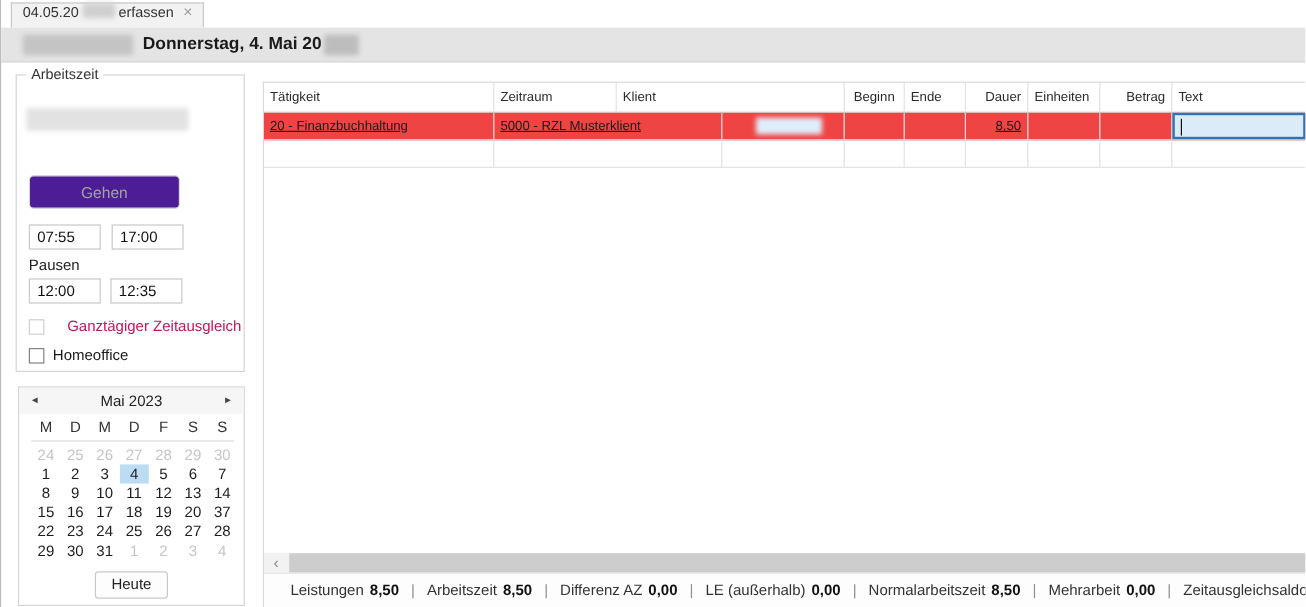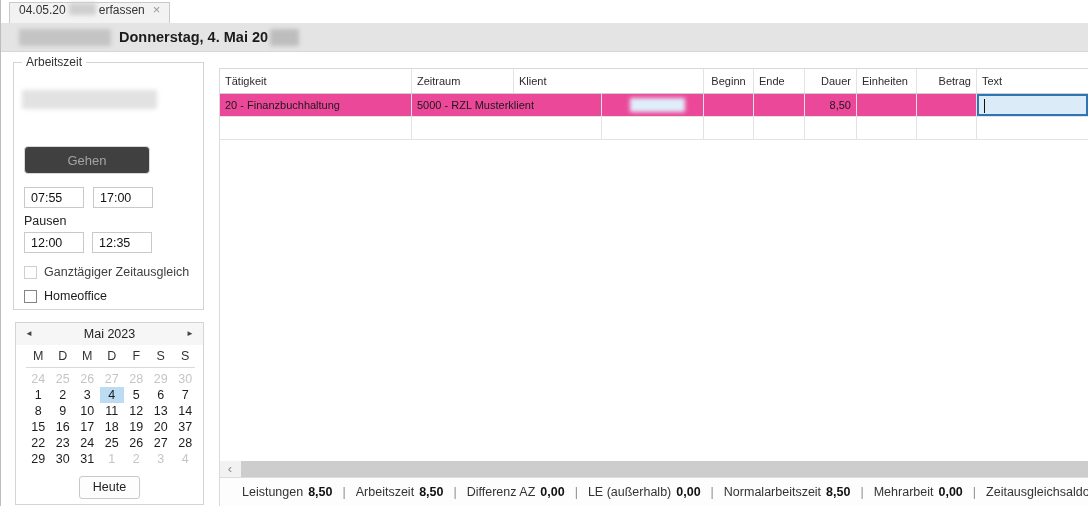--- a/index.html
+++ b/index.html
@@ -28,28 +28,28 @@
 
   
   .groupbox { position:absolute; left:12px; top:62px; width:191px; height:248px;
               border:1px solid #d4d4d4; background:#fff; }
   .groupbox-label { position:absolute; top:-8px; left:8px; background:#fff; padding:0 4px;
                     font-size:12px; color:#333; }
   .gb-redact { position:absolute; left:8px; top:27px; width:135px; height:19px; background:#e2e2e2; border-radius:1px; }
   .btn { position:absolute; left:10px; width:126px; height:28px; border-radius:4px;
          font-size:13px; text-align:center; line-height:27px; cursor:default; }
   .btn-kommen { top:50px; background:#28a55a; border:1px solid #239351; color:#fff; font-weight:600; }
-  .btn-gehen  { top:83px; background:#404040; border:1px solid #d8d8d8; color:#a3a3a3; }
+  .btn-gehen  { top:83px; background:#4c1d95; border:1px solid #d8d8d8; color:#a3a3a3; }
   .time-input { position:absolute; width:60px; height:21px; border:1px solid #c9c9c9; background:#fff;
                 font-size:12.5px; padding-left:6px; color:#111; font-family:inherit; }
   .lbl { position:absolute; font-size:12.5px; color:#222; }
   .check-row { position:absolute; left:10px; display:flex; align-items:center; gap:7px; font-size:12.5px; }
   .checkbox { width:13px; height:13px; background:#fff; border:1px solid #848484; flex:none; }
   .check-row.disabled .checkbox { border-color:#cfcfcf; }
-  .check-row.disabled .check-label { color:#404040; }
+  .check-row.disabled .check-label { color:#be185d;margin-left:12px; }
 
   
   .calendar { position:absolute; left:14px; top:322px; width:189px; height:183px;
               border:1px solid #d4d4d4; background:#fff; }
   .cal-header { position:absolute; top:0; left:0; right:0; height:22px; background:#f6f6f6;
                 display:flex; align-items:center; justify-content:space-between; padding:0 9px; }
   .cal-month { font-size:12.5px; color:#222; }
   .cal-arrow { font-size:8px; color:#444; line-height:1; }
   .cal-weekdays, .cal-grid { position:absolute; left:10px; display:grid;
                              grid-template-columns:repeat(7,24.5px); }
@@ -67,21 +67,21 @@
   
   .table-panel { position:absolute; left:218px; top:68px; right:0; bottom:0; background:#fff;
                  border-left:1px solid #d9d9d9; border-top:1px solid #d9d9d9;
                  display:flex; flex-direction:column; }
   .thead { display:flex; height:25px; border-bottom:1px solid #cfcfcf; flex:none; }
   .cell { flex:none; padding:0 5px; border-right:1px solid #e3e3e3; font-size:11px;
           white-space:nowrap; overflow:hidden; }
   .thead .cell { line-height:24px; color:#2b2b2b; }
   .trow { display:flex; height:23px; border-bottom:1px solid #e3e3e3; flex:none; }
   .trow .cell { line-height:22px; position:relative; }
-  .trow.selected { background:#ec4899; }
+  .trow.selected { background:#ef4444;text-decoration:underline; }
   .cell.flex { flex:1; border-right:none; }
   .cell.focused { border:2px solid #2e75b6; background:#dcebf8; line-height:18px; }
   .caret { position:absolute; left:5px; top:3px; width:1px; height:14px; background:#111; }
   .cell-redact { position:absolute; left:28px; top:4px; width:55px; height:14px; background:#dfeefb; filter:blur(2px); }
   .tfill { flex:1; }
 
   
   .hscroll { height:16px; background:#f2f2f2; position:relative; flex:none; }
   .hscroll-btn { position:absolute; left:0; top:0; width:20px; height:16px; color:#8a8a8a;
                  font-size:13px; line-height:15px; text-align:center; }

